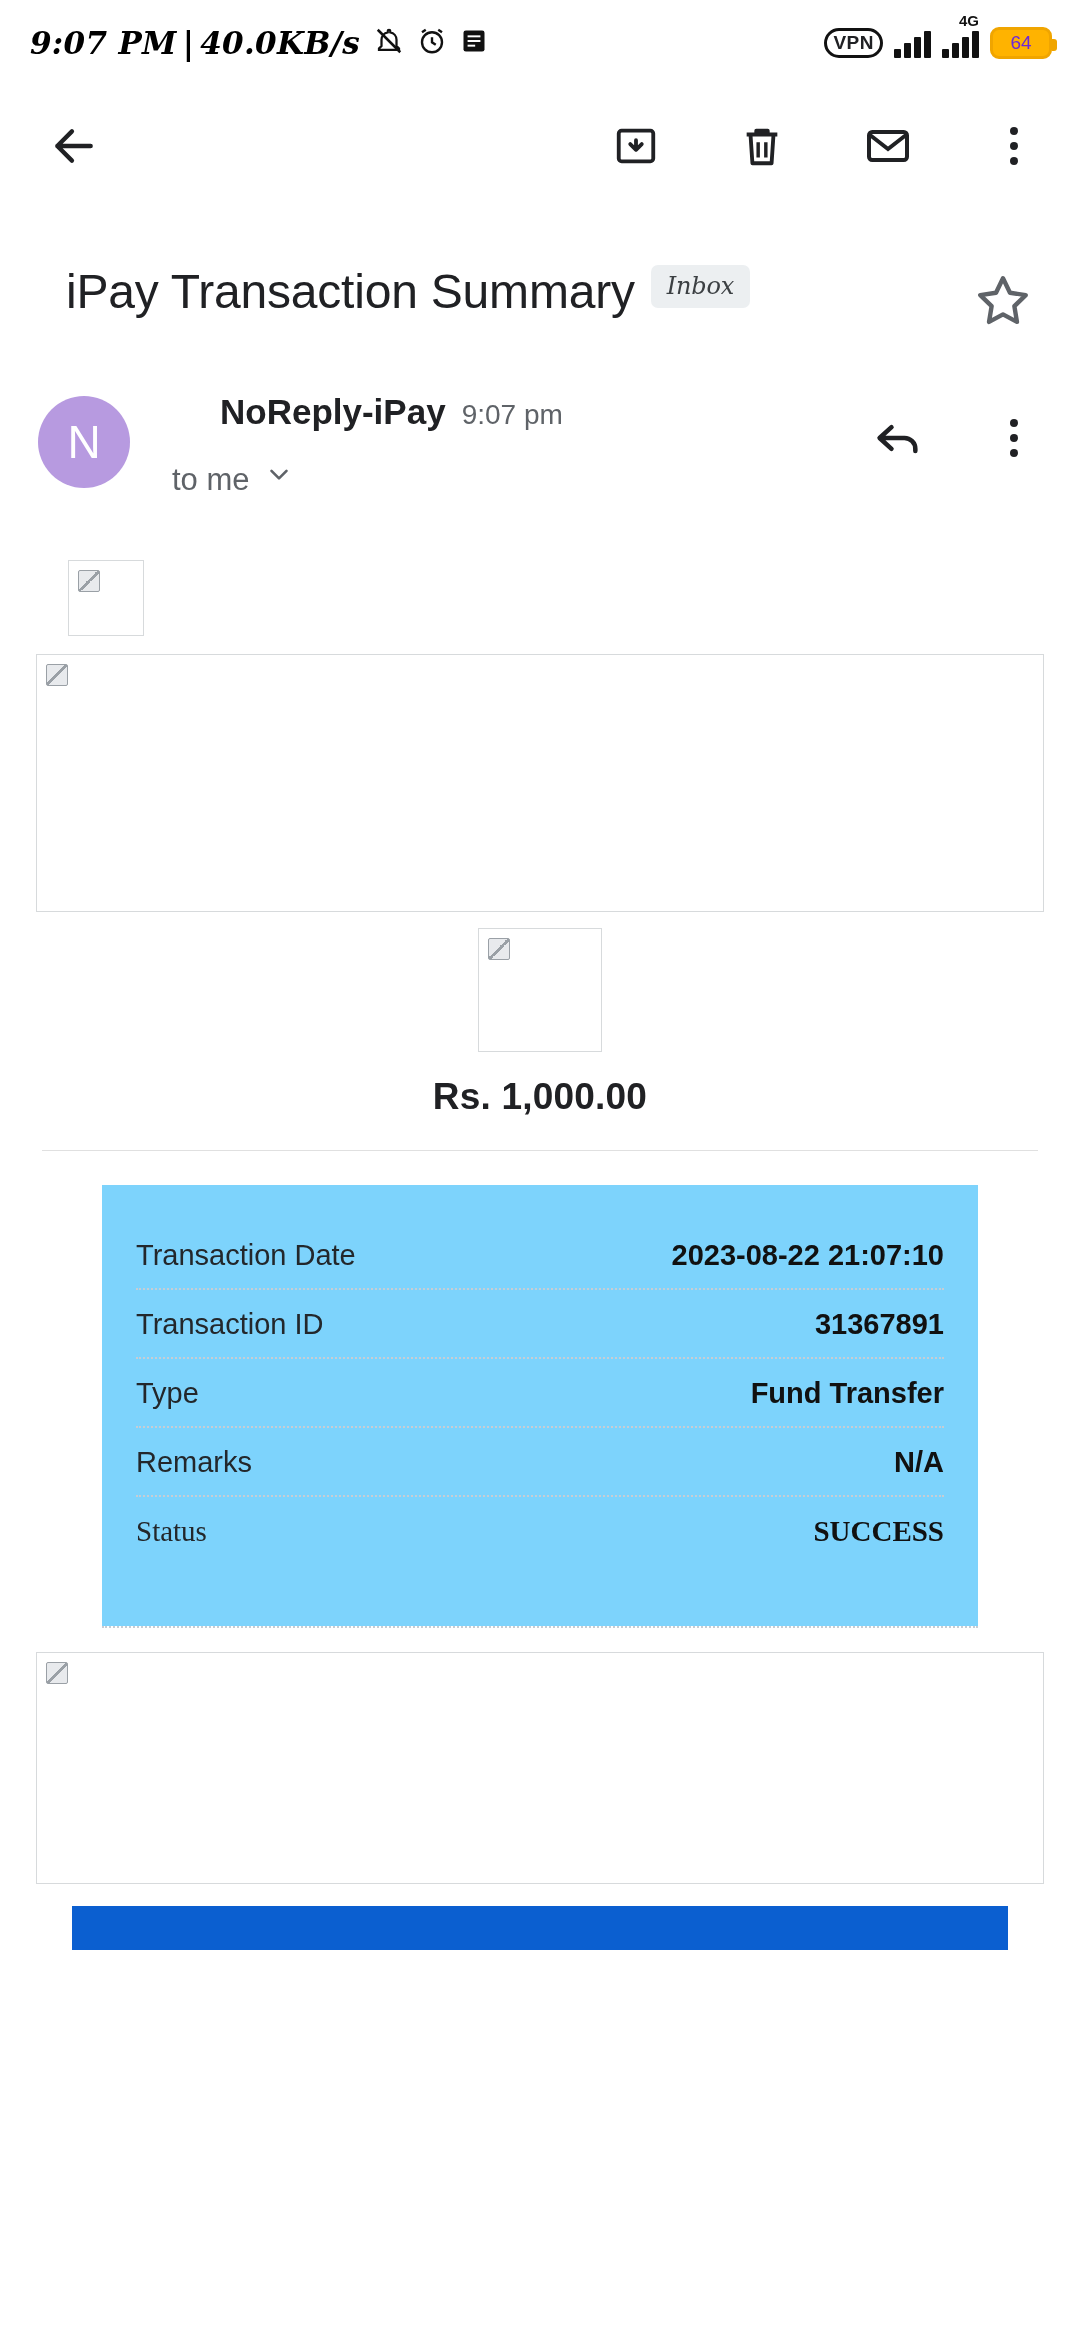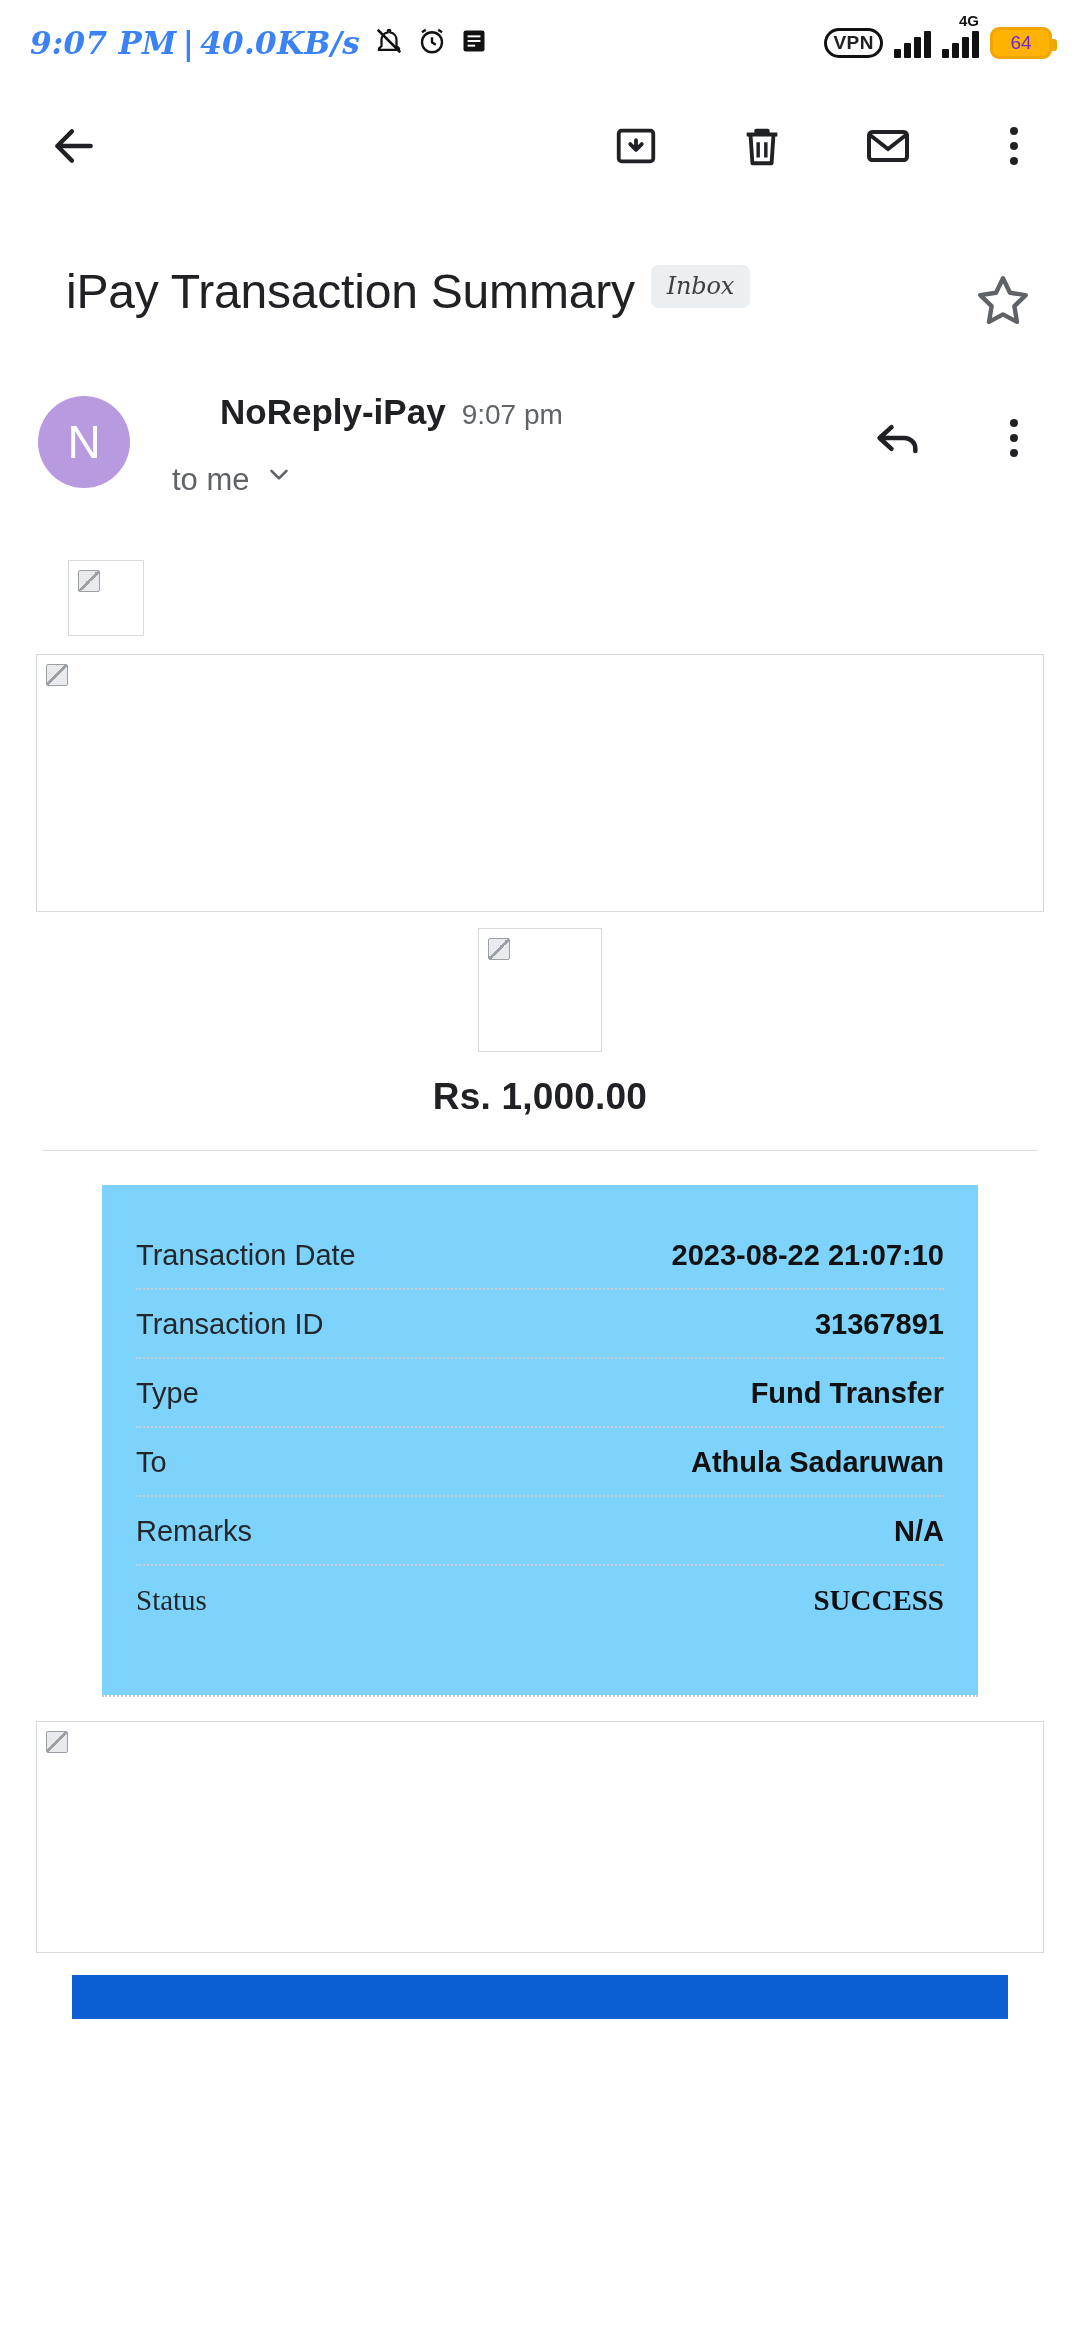--- a/index.html
+++ b/index.html
@@ -24,21 +24,21 @@
     display: flex;
     align-items: center;
     gap: 14px;
   }
   .status-time {
     font-family: "DejaVu Serif", serif;
     font-style: italic;
     font-size: 31px;
     font-weight: 600;
     letter-spacing: .3px;
-    color: #3b82f6;
+    color: #000000;
     white-space: nowrap;
   }
   .status-icons { display: flex; align-items: center; gap: 13px; }
   .status-right { display: flex; align-items: center; gap: 11px; }
   .vpn-badge {
     border: 3px solid #111;
     border-radius: 15px;
     font-size: 19px;
     font-weight: 700;
     padding: 2px 6px 3px;
@@ -366,24 +366,20 @@
     </div>
     <div class="detail-row">
       <span class="d-label">Transaction ID</span>
       <span class="d-value">31367891</span>
     </div>
     <div class="detail-row">
       <span class="d-label">Type</span>
       <span class="d-value">Fund Transfer</span>
     </div>
     <div class="detail-row">
-      <span class="d-label">To</span>
-      <span class="d-value">Athula Sadaruwan</span>
-    </div>
-    <div class="detail-row">
       <span class="d-label">Remarks</span>
       <span class="d-value">N/A</span>
     </div>
     <div class="detail-row">
       <span class="d-label">Status</span>
       <span class="d-value">SUCCESS</span>
     </div>
   </div>
   <div class="card-foot-divider"></div>
 

